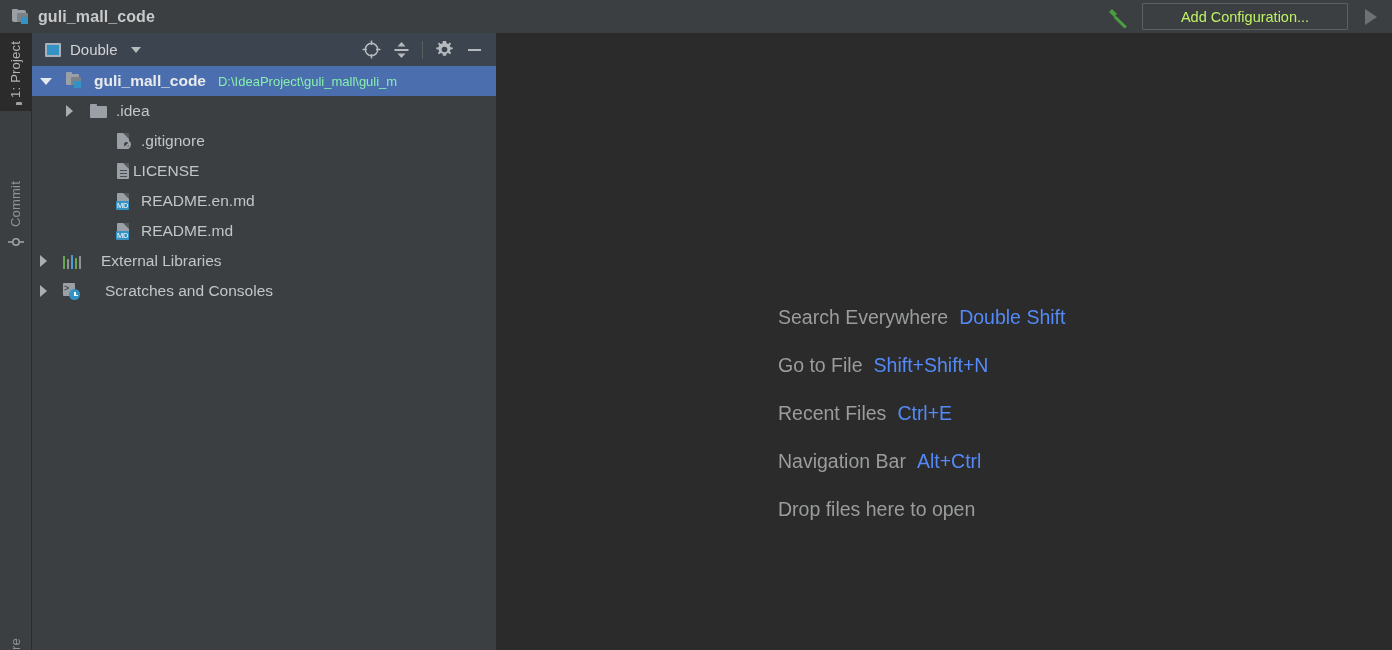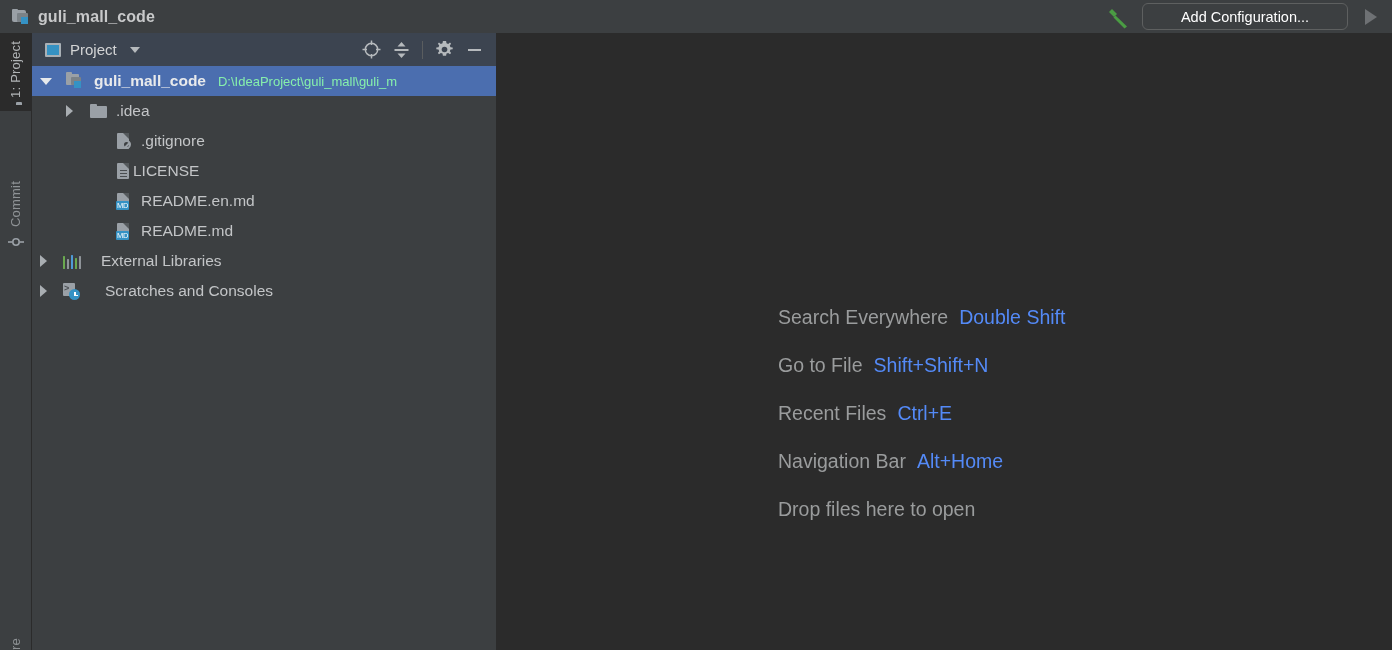--- a/index.html
+++ b/index.html
@@ -59,23 +59,23 @@
   .titlebar-right {
     position: absolute; right: 8px; top: 0;
     height: 33px;
     display: flex; align-items: center; gap: 10px;
   }
   .hammer-icon { width: 26px; height: 24px; display:block; }
   .config-btn {
     height: 25px;
     min-width: 180px;
     border: 1px solid #5e6060;
-    border-radius: 6px;
+    border-radius: 1px;
     background: transparent;
-    color: #ffffff;
+    color: #bef264;
     font-size: 14.5px;
     font-family: "Liberation Sans", sans-serif;
     padding: 0 12px;
     display: flex; align-items: center; justify-content: center;
     cursor: default;
   }
   .run-btn {
     width: 26px; height: 26px;
     display: flex; align-items: center; justify-content: center;
   }
@@ -323,21 +323,21 @@
     <div class="strip-tab" style="top:605px; padding-top:0;">
       <span class="strip-label dim">re</span>
     </div>
   </div>
 
   <div class="projectpanel">
 
     <div class="panel-header">
       <div class="panel-title-group">
         <span class="view-icon"></span>
-        <span class="panel-title">Project</span>
+        <span class="panel-title">Double</span>
         <span class="caret-down"></span>
       </div>
 
       <div class="panel-tools">
         <span class="tool-ico">
           <svg width="19" height="19" viewBox="0 0 19 19">
             <circle cx="9.5" cy="9.5" r="6.2" fill="none" stroke="#b6babd" stroke-width="1.5"></circle>
             <line x1="9.5" y1="0.5" x2="9.5" y2="5" stroke="#b6babd" stroke-width="1.5"></line>
             <line x1="9.5" y1="14" x2="9.5" y2="18.5" stroke="#b6babd" stroke-width="1.5"></line>
             <line x1="0.5" y1="9.5" x2="5" y2="9.5" stroke="#b6babd" stroke-width="1.5"></line>
@@ -459,21 +459,21 @@
 
       <div class="hint-line">
         <span class="hint-action">Go to File</span><span class="hint-key">Shift+Shift+N</span>
       </div>
 
       <div class="hint-line">
         <span class="hint-action">Recent Files</span><span class="hint-key">Ctrl+E</span>
       </div>
 
       <div class="hint-line">
-        <span class="hint-action">Navigation Bar</span><span class="hint-key">Alt+Home</span>
+        <span class="hint-action">Navigation Bar</span><span class="hint-key">Alt+Ctrl</span>
       </div>
 
       <div class="hint-line">
         <span class="hint-action">Drop files here to open</span>
       </div>
 
     </div>
 
   </div>
 

